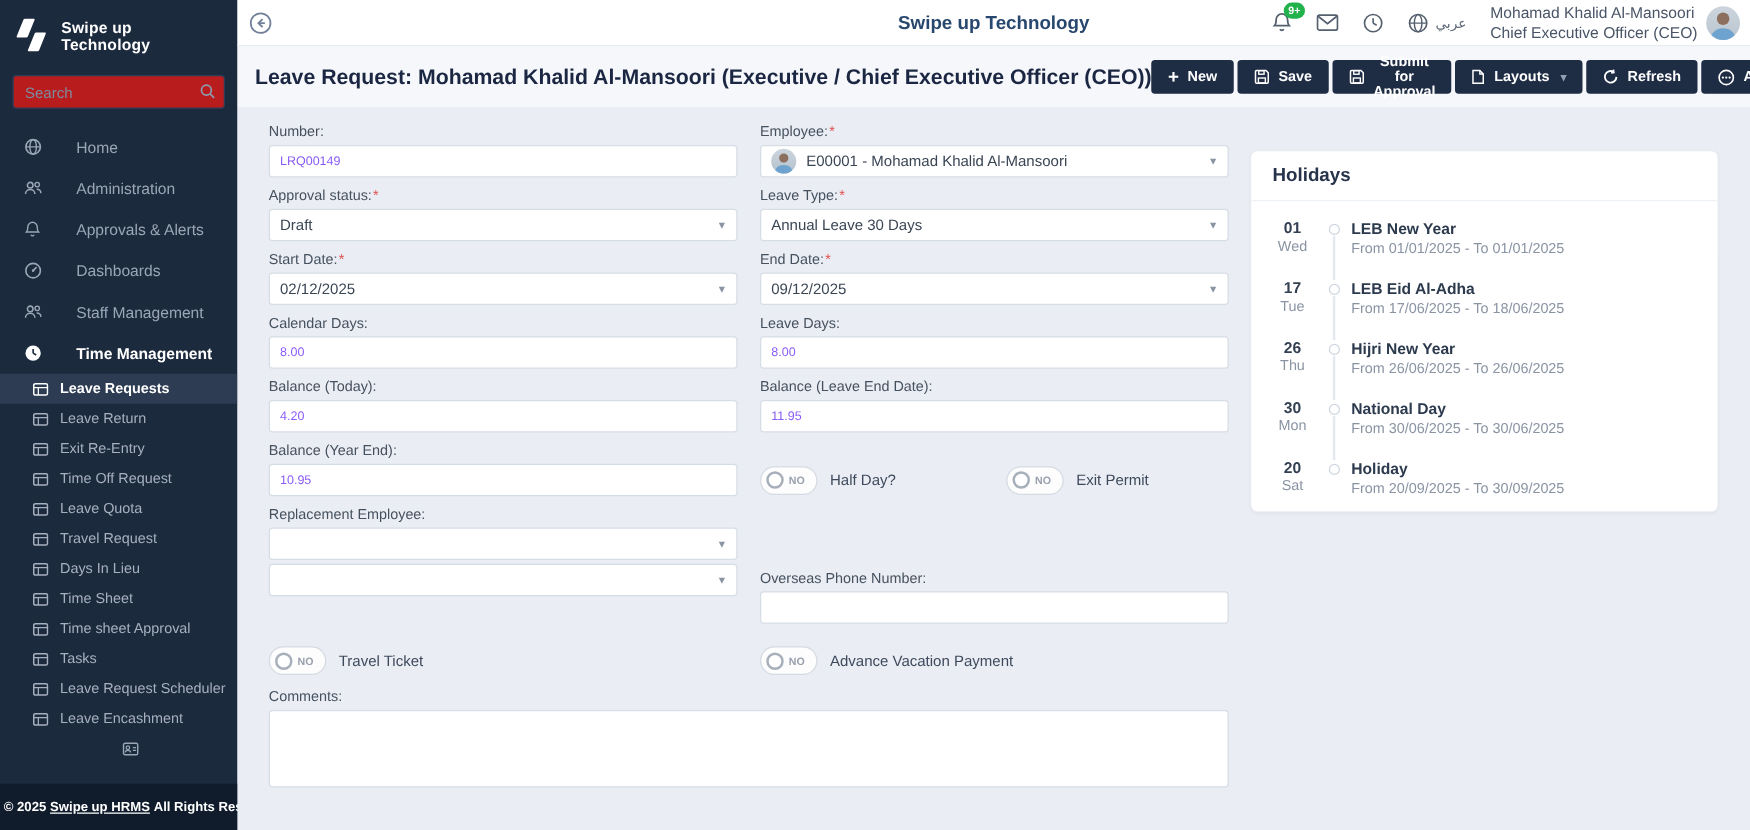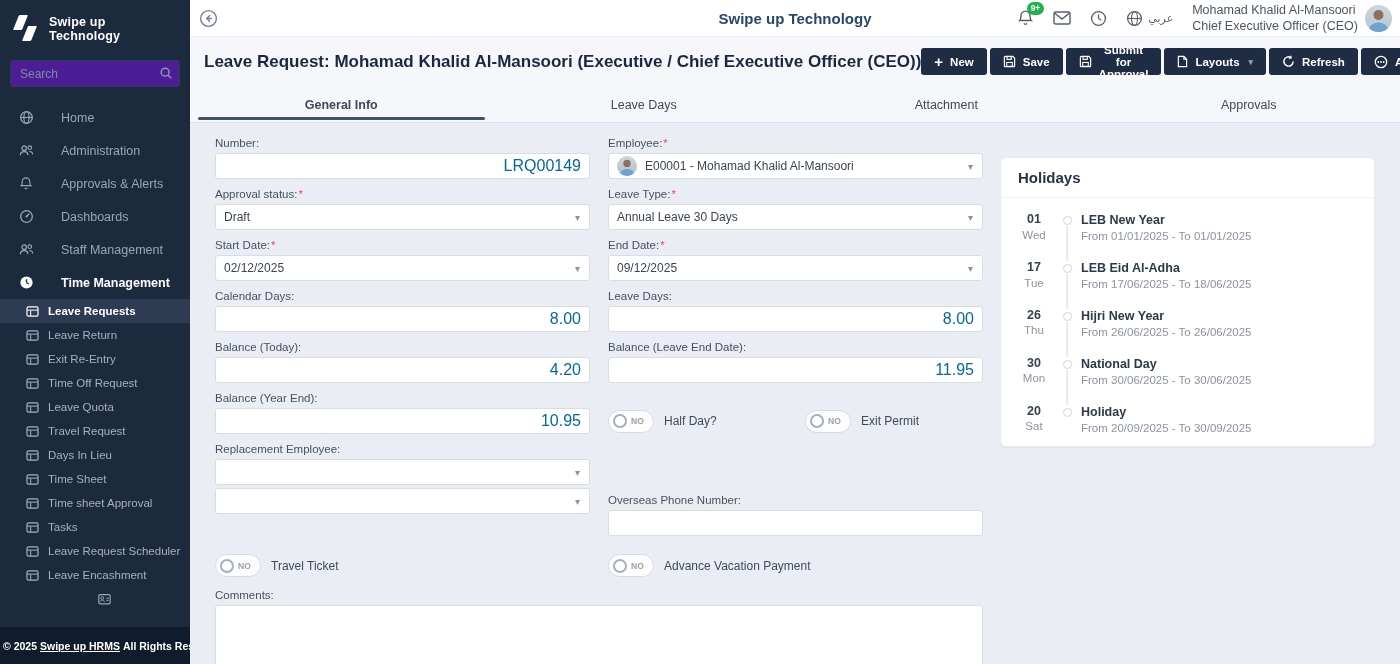--- a/index.html
+++ b/index.html
@@ -9,21 +9,21 @@
 
   
   .sidebar { width:190px; background:#1c2a3e; display:flex; flex-direction:column; flex-shrink:0; }
   .logo-row { height:58px; display:flex; align-items:center; padding:0 13px; gap:10px; flex-shrink:0; }
   .logo-mark { width:26px; height:28px; position:relative; flex-shrink:0; }
   .logo-mark i { position:absolute; width:9px; height:15px; background:#fff; transform:skewX(-22deg); border-radius:1px; }
   .logo-mark i.b1 { left:3px; top:0; }
   .logo-mark i.b2 { left:12px; top:11px; }
   .logo-text { color:#fff; font-weight:bold; font-size:12.5px; letter-spacing:.2px; }
   .search-wrap { margin:2px 10px 8px; position:relative; flex-shrink:0; }
-  .search-wrap input { width:100%; height:27px; background:#4c1d95; border:1px solid #2c3d5a; border-radius:3px; color:#c7d1de; font-size:12px; padding:0 26px 0 9px; outline:none; font-family:"Liberation Sans",sans-serif; }
+  .search-wrap input { width:100%; height:27px; background:#b91c1c; border:1px solid #2c3d5a; border-radius:3px; color:#c7d1de; font-size:12px; padding:0 26px 0 9px; outline:none; font-family:"Liberation Sans",sans-serif; }
   .search-wrap input::placeholder { color:#7d8ca0; }
   .search-ico { position:absolute; right:7px; top:6px; }
   .nav { flex:1; overflow:hidden; padding-top:6px; }
   .nav-item { height:33px; display:flex; align-items:center; gap:27px; padding-left:18px; color:#9aa6b6; font-size:12.5px; cursor:pointer; }
   .nav-item .ni { width:16px; display:flex; justify-content:center; }
   .nav-item.active { color:#ffffff; font-weight:bold; }
   .sub-item { height:24px; display:flex; align-items:center; gap:9px; padding-left:26px; color:#a6b0bf; font-size:11.5px; cursor:pointer; }
   .sub-item.selected { background:#2d3c53; color:#fff; font-weight:bold; }
   .side-footer { height:37px; background:#101c2c; color:#fff; font-size:10.5px; font-weight:bold; display:flex; align-items:center; padding:0 3px; white-space:nowrap; flex-shrink:0; }
   .side-footer .lnk { text-decoration:underline; margin:0 3px; }
@@ -57,21 +57,21 @@
   .tab.active::after { content:""; position:absolute; left:8px; right:8px; bottom:2px; height:3px; background:#44536b; border-radius:3px; }
 
   
   .content { flex:1; background:#eaeef4; display:flex; padding:8px 25px 0; gap:17px; overflow:hidden; }
   .form-col { width:768px; flex-shrink:0; }
   .frow { display:flex; gap:18px; margin-bottom:3px; }
   .field { width:375px; }
   .field.wide { width:768px; }
   .flabel { font-size:11.5px; color:#46515f; margin:6px 0 4px; }
   .req { color:#e05252; margin-left:1px; }
-  .tinput { width:100%; height:26px; background:#fff; border:1px solid #d7dde5; border-radius:3px; font-size:16px; color:#0369a1; padding:0 8px; outline:none; font-family:"Liberation Sans",sans-serif;text-align:right; }
+  .tinput { width:100%; height:26px; background:#fff; border:1px solid #d7dde5; border-radius:3px; font-size:10px; color:#8b5cf6; padding:0 8px; outline:none; font-family:"Liberation Sans",sans-serif; }
   .fselect { width:100%; height:26px; background:#fff; border:1px solid #d7dde5; border-radius:3px; display:flex; align-items:center; padding:0 8px; cursor:pointer; position:relative; }
   .fselect .val { font-size:12px; color:#3a4554; display:flex; align-items:center; gap:8px; }
   .fselect .chev { position:absolute; right:9px; color:#8a94a3; font-size:10px; }
   .mini-avatar { width:20px; height:20px; border-radius:50%; background:linear-gradient(180deg,#cdd6de 0%,#b3c0cc 100%); display:flex; align-items:flex-end; justify-content:center; overflow:hidden; flex-shrink:0; }
   .toggle-row { display:flex; align-items:center; height:26px; }
   .toggle-group { display:flex; align-items:center; gap:10px; }
   .toggle-group.w { width:197px; }
   .toggle { width:46px; height:23px; border:1px solid #d6dbe2; border-radius:12px; background:#fdfdfe; display:flex; align-items:center; padding:0 4px; gap:4px; cursor:pointer; }
   .knob { width:14px; height:14px; border-radius:50%; border:2px solid #a7b0ba; background:#fff; }
   .tstate { font-size:8.5px; color:#98a1ad; font-weight:bold; }
@@ -444,26 +444,20 @@
                   <circle cx="4.3" cy="7" r=".9" fill="#fff"></circle>
                   <circle cx="7" cy="7" r=".9" fill="#fff"></circle>
                   <circle cx="9.7" cy="7" r=".9" fill="#fff"></circle>
                 </svg>
               </span>
             <span>Actions</span>
 
           </button>
         </div>
       </div>
-      <div class="tabs">
-        <div class="tab active">General Info</div>
-        <div class="tab">Leave Days</div>
-        <div class="tab">Attachment</div>
-        <div class="tab">Approvals</div>
-      </div>
     </div>
 
     <div class="content">
       <div class="form-col">
 
         <div class="frow">
           <div class="field">
             <div class="flabel"><span>Number:</span></div>
             <input class="tinput" value="LRQ00149" style="">
           </div>

